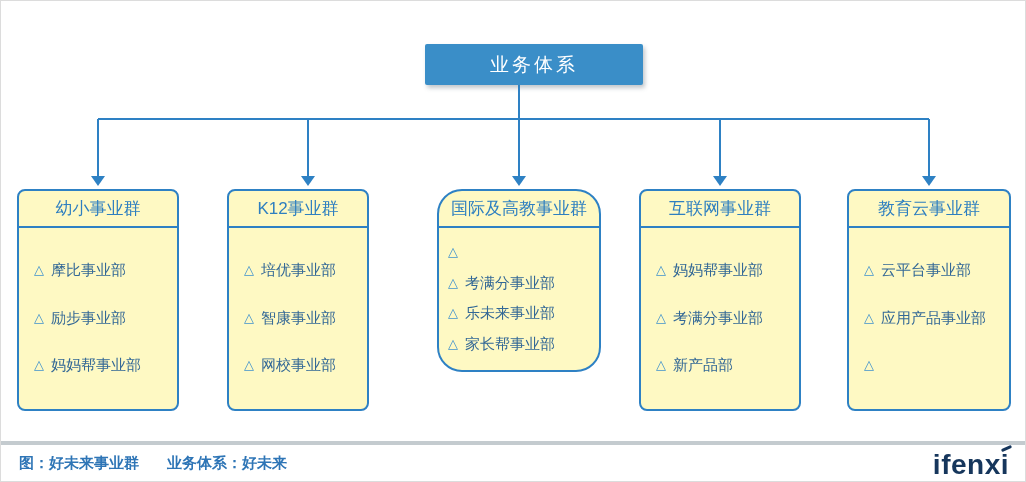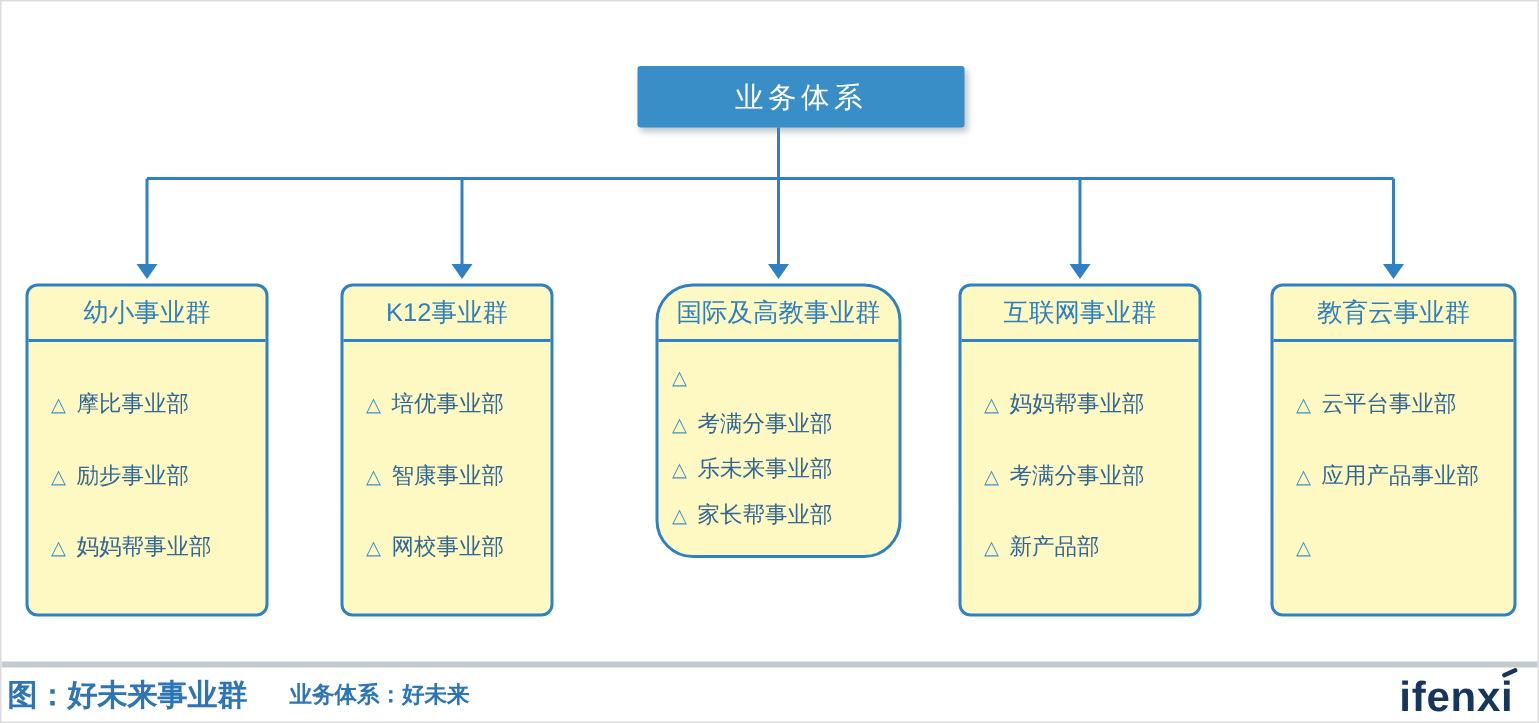--- a/index.html
+++ b/index.html
@@ -33,21 +33,21 @@
   .group-body{
     flex:1;display:flex;flex-direction:column;justify-content:space-evenly;
     padding:4px 2px 6px 15px;
   }
   .col-3 .group-body{padding-left:9px;}
   .dept-item{display:flex;align-items:center;gap:7px;line-height:20px;}
   .tri{color:var(--bullet,#4293cd);font-size:13px;}
   .dept-label{color:var(--item-text,#336896);font-size:15px;white-space:nowrap;}
   .divider{position:absolute;left:0;top:440px;width:1026px;height:4px;background:var(--divider-gray,#c4cbcf);}
   .footer{position:absolute;left:0;top:444px;width:1026px;height:37px;display:flex;align-items:center;}
-  .caption{margin-left:4px;color:var(--footer-text,#2e75b6);font-weight:bold;font-size:20px;}
+  .caption{margin-left:18px;color:var(--footer-text,#2e75b6);font-weight:bold;font-size:15px;}
   .source{margin-left:28px;color:var(--footer-text,#2e75b6);font-weight:bold;font-size:15px;}
   .logo{
     position:absolute;right:18px;top:4px;color:var(--logo-navy,#16365c);
     font-size:28px;font-weight:bold;letter-spacing:0.5px;
   }
   .logo-accent{
     position:absolute;top:-2px;right:-3px;width:11px;height:3px;
     background:var(--logo-navy,#16365c);border-radius:3px;transform:rotate(-24deg);
   }
 </style>

